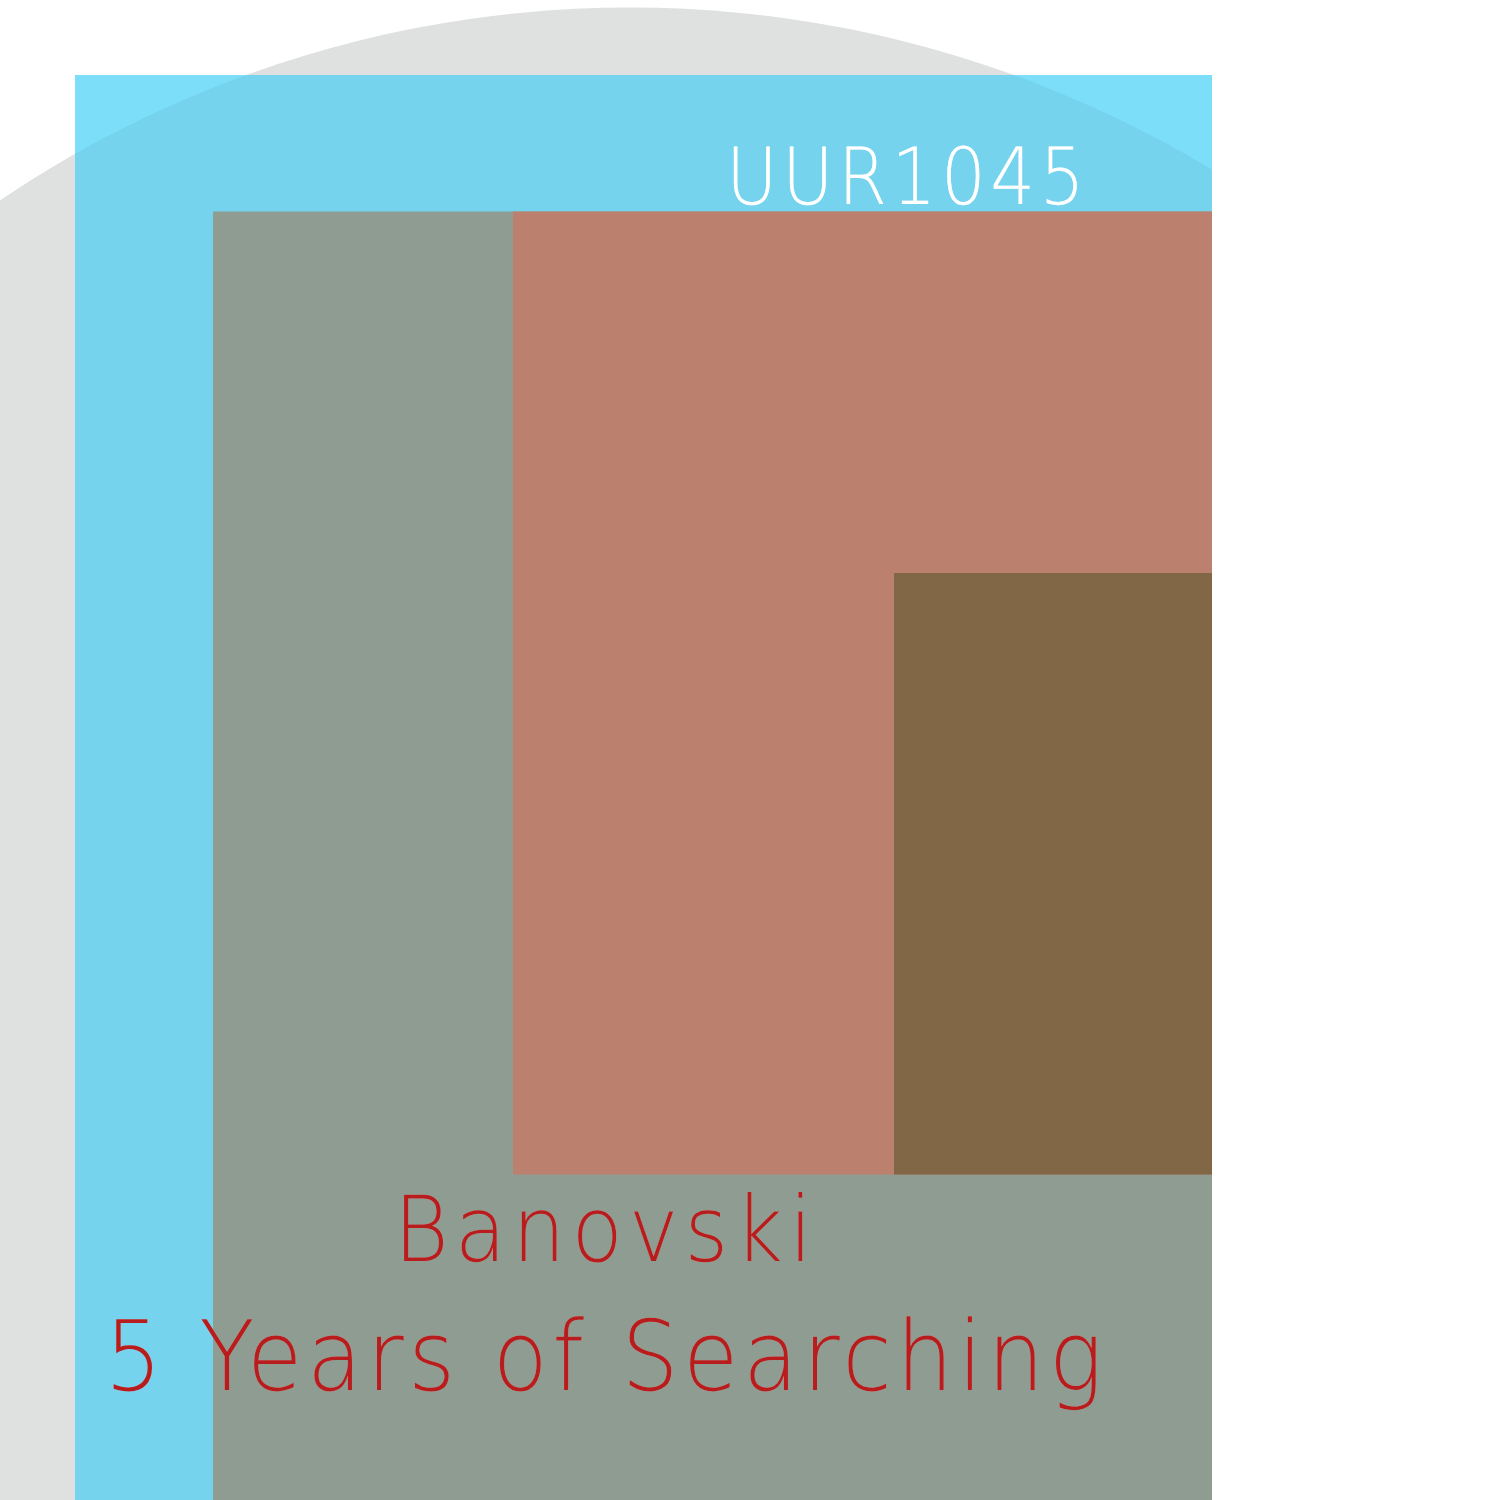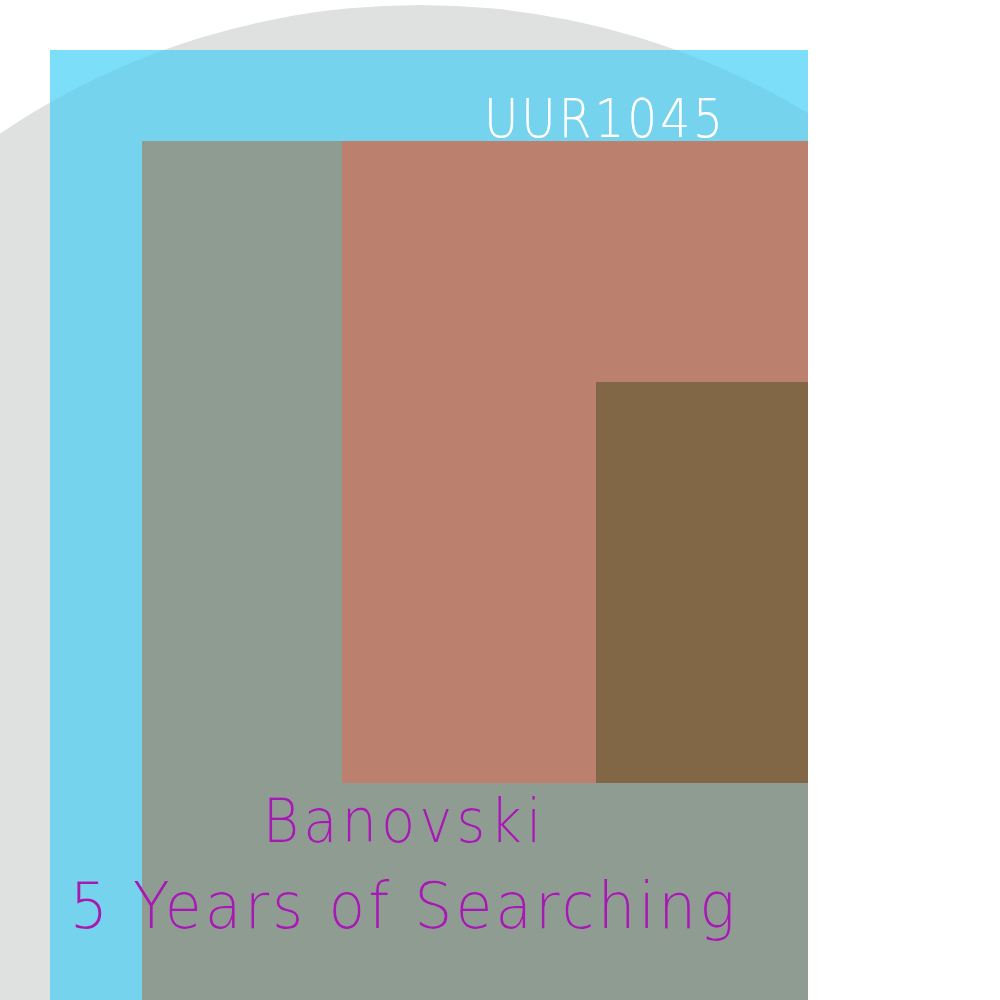--- a/index.html
+++ b/index.html
@@ -100,21 +100,21 @@
     transform-origin: right top;
     text-shadow: 0 0 0.4px rgba(255,255,255,0.5);
   }
 
   .titleblock {
     position: absolute;
     left: 0;
     right: 0;
     top: 793px;
     text-align: center;
-    color: #a21caf;
+    color: #b91c1c;
   }
 
   .artist {
     font-family: "DejaVu Sans", sans-serif;
     font-size: 56px;
     font-weight: 300;
     letter-spacing: 4px;
     line-height: 1.0;
     white-space: nowrap;
     transform: scaleY(1.08);

